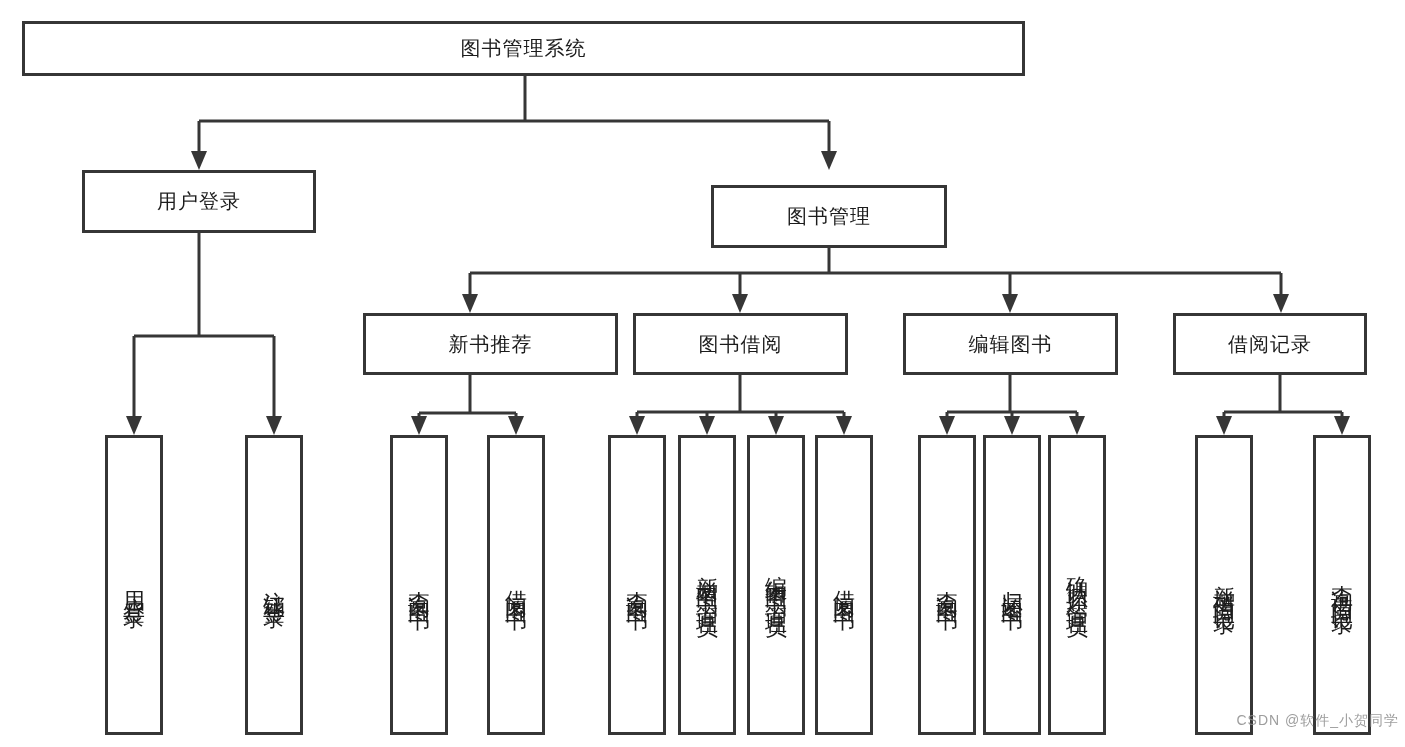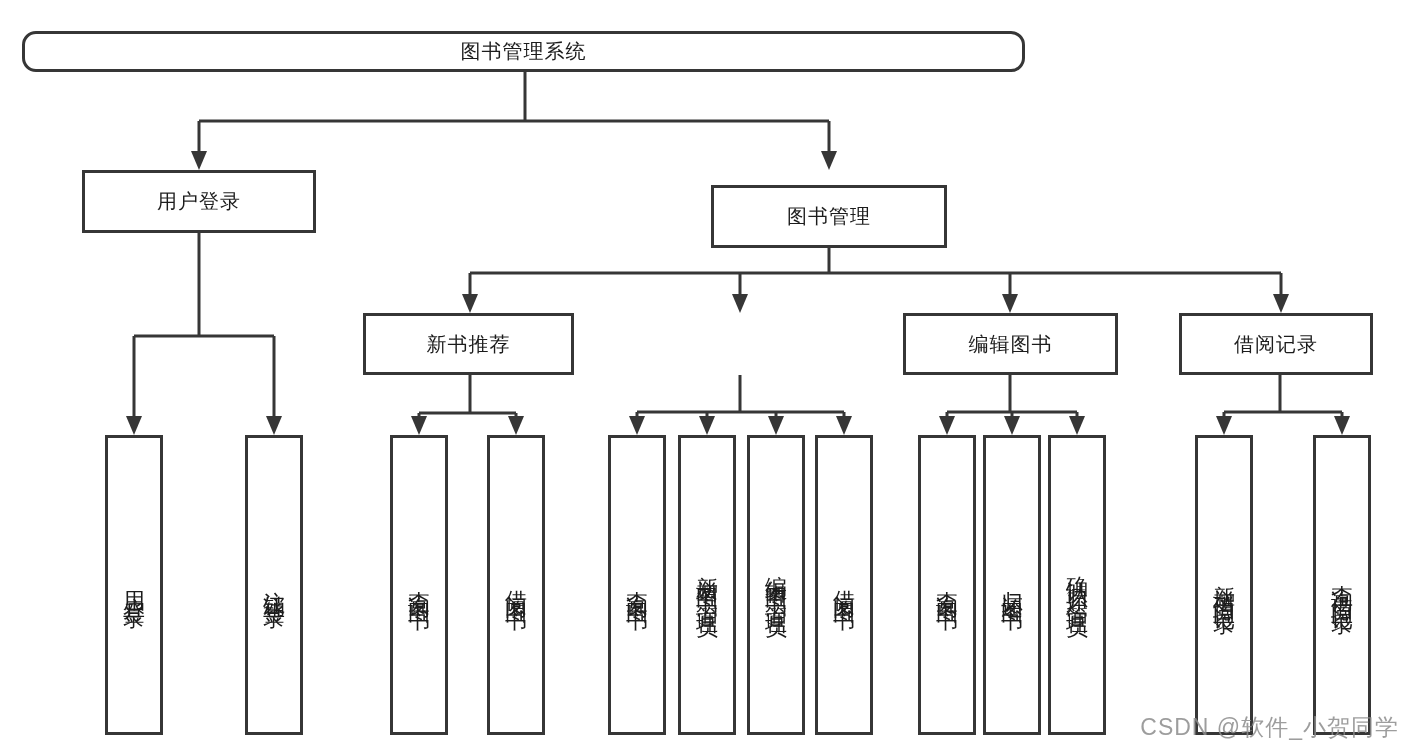--- a/index.html
+++ b/index.html
@@ -40,27 +40,27 @@
     display: flex;
     align-items: center;
     justify-content: center;
     color: #1c1c1c;
   }
   .h-node {
     font-size: 20px;
     letter-spacing: 1px;
     white-space: nowrap;
   }
-  .root-node   { left: 22px;  top: 31px;  width: 1003px; height: 41px; border-radius: 14px; }
+  .root-node   { left: 22px;  top: 21px;  width: 1003px; height: 55px; }
   .l2-a        { left: 82px;  top: 170px; width: 234px;  height: 63px; }
   .l2-b        { left: 711px; top: 170px; width: 236px;  height: 63px; margin-top: 15px; }
-  .l3-a        { left: 363px; top: 313px; width: 211px;  height: 62px; }
+  .l3-a        { left: 363px; top: 313px; width: 255px;  height: 62px; }
   .l3-b        { left: 633px; top: 313px; width: 215px;  height: 62px; }
   .l3-c        { left: 903px; top: 313px; width: 215px;  height: 62px; }
-  .l3-d        { left: 1173px; top: 313px; width: 194px; height: 62px; margin-left: 6px; }
+  .l3-d        { left: 1173px; top: 313px; width: 194px; height: 62px; }
   .leaf {
     top: 435px;
     width: 58px;
     height: 300px;
     writing-mode: vertical-rl;
     text-orientation: mixed;
     font-size: 22px;
     letter-spacing: 6px;
     line-height: 1;
     white-space: nowrap;
@@ -75,21 +75,21 @@
   .leaf-8  { left: 815px; }
   .leaf-9  { left: 918px; }
   .leaf-10 { left: 983px; }
   .leaf-11 { left: 1048px; }
   .leaf-12 { left: 1195px; }
   .leaf-13 { left: 1313px; }
   .watermark {
     position: absolute;
     right: 6px;
     top: 712px;
-    font-size: 23px;
+    font-size: 14px;
     color: rgba(140, 140, 140, 0.85);
     letter-spacing: 1px;
     white-space: nowrap;
     z-index: 5;
     pointer-events: none;
   }
 </style>
 </head>
 <body>
 
@@ -138,20 +138,23 @@
   <div class="node h-node l2-a">
     <span>用户登录</span>
   </div>
   <div class="node h-node l2-b">
     <span>图书管理</span>
   </div>
 
   <div class="node h-node l3-a">
     <span>新书推荐</span>
   </div>
+  <div class="node h-node l3-b">
+    <span>图书借阅</span>
+  </div>
   <div class="node h-node l3-c">
     <span>编辑图书</span>
   </div>
   <div class="node h-node l3-d">
     <span>借阅记录</span>
   </div>
 
   <div class="node leaf leaf-1">
     <span>用户登录</span>
   </div>

